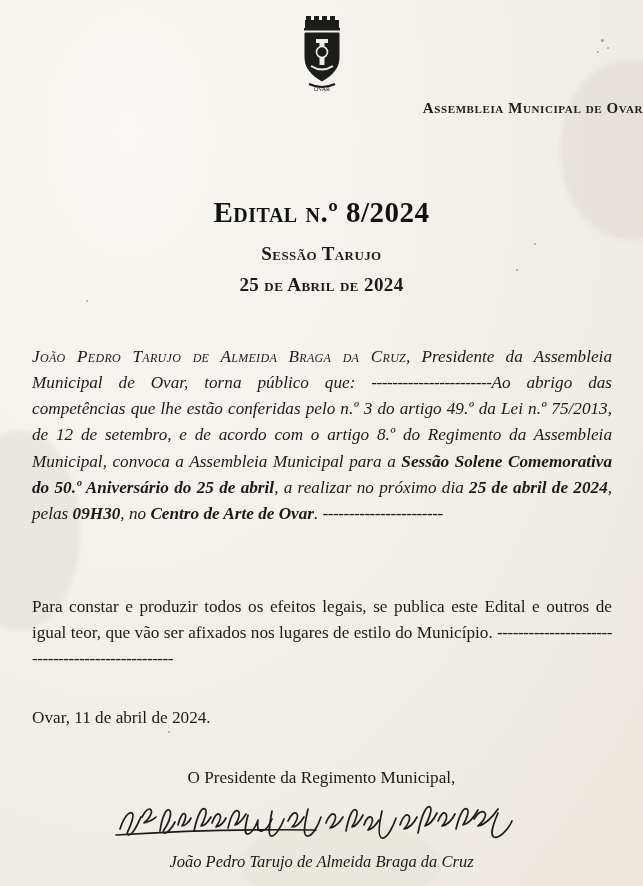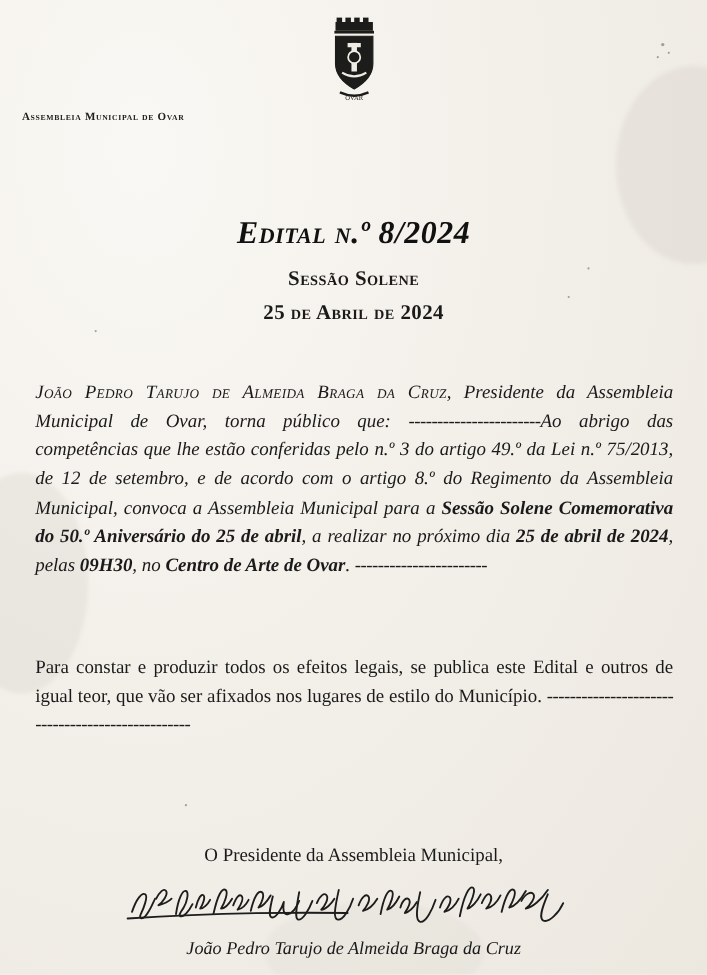--- a/index.html
+++ b/index.html
@@ -41,43 +41,42 @@
     top: 14px;
     left: 0;
     right: 0;
     text-align: center;
   }
   .crest {
     display: inline-block;
   }
   .org-name {
     margin-top: 2px;
-    font-size: 10px;
+    font-size: 15px;
     letter-spacing: 0.6px;
     font-variant: small-caps;
     font-weight: bold;
     color: #20201e;
-    text-align: left;
+    text-align: right;
     margin-left: 20px;
   }
 
   .title-block {
     position: absolute;
     top: 196px;
     left: 0;
     right: 0;
     text-align: center;
   }
   .edital-title {
     font-size: 29px;
     font-weight: bold;
     font-variant: small-caps;
     letter-spacing: 0.5px;
     color: #111;
-    font-style: italic;
   }
   .subtitle {
     margin-top: 14px;
     font-size: 19px;
     font-weight: bold;
     font-variant: small-caps;
     letter-spacing: 0.4px;
   }
   .subtitle2 {
     margin-top: 9px;
@@ -184,38 +183,39 @@
 
         <path d="M24 70 q13 6 26 0" stroke="#1c1c1a" stroke-width="2.2" fill="none"></path>
         <text x="37" y="77" font-size="6" text-anchor="middle" fill="#1c1c1a" font-family="'Liberation Serif', serif">OVAR</text>
       </svg>
     </div>
     <div class="org-name">Assembleia Municipal de Ovar</div>
   </div>
 
   <div class="title-block">
     <div class="edital-title">Edital n.º 8/2024</div>
-    <div class="subtitle">Sessão Solene</div>
+    <div class="subtitle">Sessão Tarujo</div>
     <div class="subtitle2">25 de Abril de 2024</div>
   </div>
 
   <div class="body-block">
     <p class="para">
       <span class="sc">João Pedro Tarujo de Almeida Braga da Cruz</span><span>, Presidente da Assembleia Municipal de Ovar, torna público que: </span><span class="dashes">-----------------------</span><span>Ao abrigo das competências que lhe estão conferidas pelo n.º 3 do artigo 49.º da Lei n.º 75/2013, de 12 de setembro, e de acordo com o artigo 8.º do Regimento da Assembleia Municipal, convoca a Assembleia Municipal para a </span><b>Sessão Solene Comemorativa do 50.º Aniversário do 25 de abril</b><span>, a realizar no próximo dia </span><b>25 de abril de 2024</b><span>, pelas </span><b>09H30</b><span>, no </span><b>Centro de Arte de Ovar</b><span>. </span><span class="dashes">-----------------------</span>
     </p>
   </div>
 
   <div class="closing-block">
     <p class="para last">
       <span>Para constar e produzir todos os efeitos legais, se publica este Edital e outros de igual teor, que vão ser afixados nos lugares de estilo do Município. </span><span class="dashes">-------------------------------------------------</span>
     </p>
   </div>
 
-
-  <div class="sign-head">O Presidente da Assembleia Municipal,</div>
+  <div class="date-line">Ovar, 11 de abril de 2024.</div>
+
+  <div class="sign-head">O Presidente da Regimento Municipal,</div>
 
   <div class="signature">
     <svg width="420" height="52" viewBox="0 0 420 52" aria-hidden="true">
       <g fill="none" stroke="#1d1d1d" stroke-width="1.7" stroke-linecap="round" stroke-linejoin="round">
         <path d="M8 34 c4 -12 9 -18 12 -16 c3 2 -2 14 -4 18 c-2 4 1 5 4 2 c4 -4 7 -12 9 -16"></path>
         <path d="M30 22 c3 -6 7 -10 9 -7 c2 3 -3 10 -7 13 c4 -1 9 -3 12 -6"></path>
         <path d="M48 36 c2 -14 6 -22 9 -21 c3 1 1 10 -2 15 c-3 5 -5 7 -3 8 c3 1 8 -5 11 -11"></path>
         <path d="M66 30 c2 -8 5 -13 7 -11 c2 2 -1 9 -3 12 c3 0 7 -4 9 -8"></path>
         <path d="M82 36 c4 -18 8 -24 11 -22 c3 2 -1 12 -4 17 c3 0 7 -4 10 -9"></path>
         <path d="M100 28 c3 -8 6 -11 8 -8 c2 3 -2 9 -4 12 c4 -1 8 -5 10 -9"></path>

